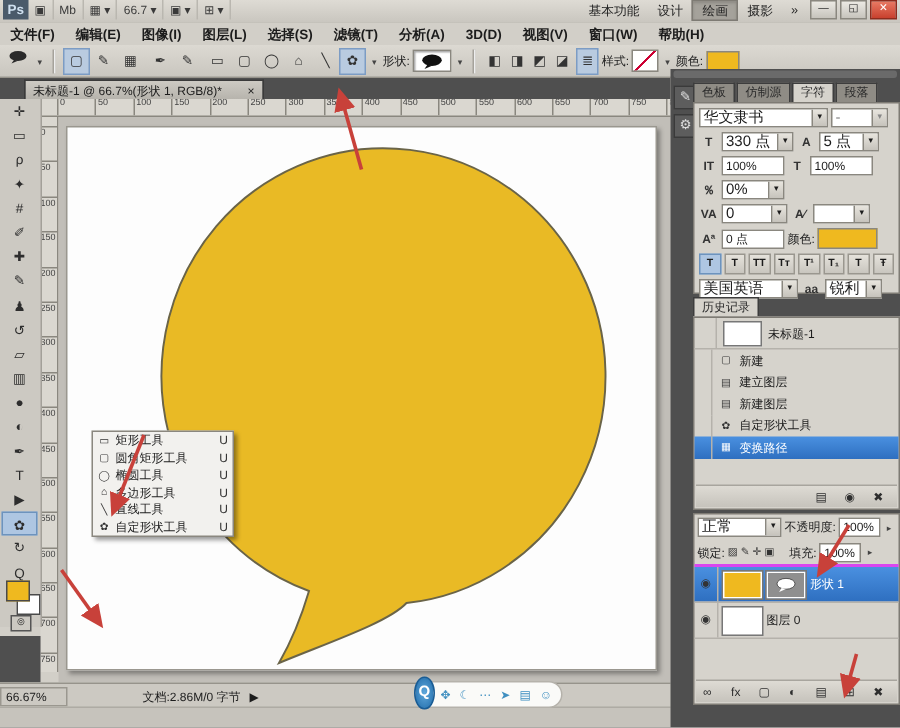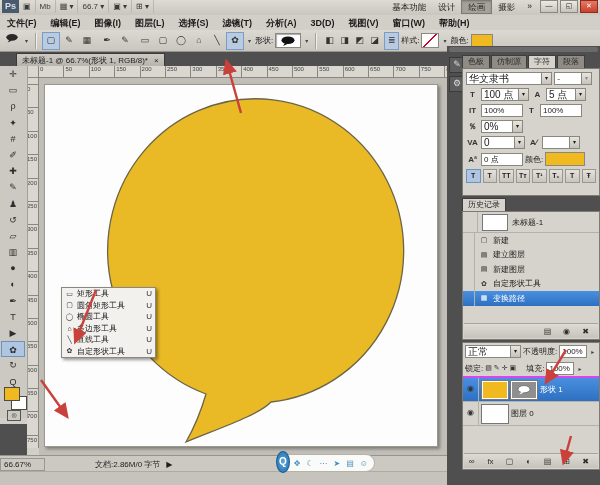--- a/index.html
+++ b/index.html
@@ -19,21 +19,21 @@
   .optionsbar{left:0;top:30px;width:600px;height:22px;background:linear-gradient(#dcd9d2,#c9c6bf);border-bottom:1px solid #96938b;display:flex;align-items:center;gap:2px;padding-left:3px;box-sizing:border-box;}
   .ob-sep{width:1px;height:16px;background:#a5a29b;margin:0 3px;border-right:1px solid #eee;}
   .ob-btn{width:16px;height:16px;border:1px solid transparent;font-size:9px;text-align:center;line-height:15px;color:#333;}
   .ob-btn.on{background:#b9cbe0;border:1px solid #7c9cc4;}
   .ob-small{font-size:6px;color:#444;width:7px;text-align:center;}
   .swatchbox{width:24px;height:13px;background:#fff;border:1px solid #8a877f;box-shadow:inset 1px 1px 1px #aaa;display:flex;align-items:center;justify-content:center;}
   .nostyle{width:16px;height:13px;background:linear-gradient(135deg,#fff 46%,#c03 47%,#c03 53%,#fff 54%);border:1px solid #8a877f;}
   .colorswatch{width:20px;height:12px;background:#efb91f;border:1px solid #8a877f;}
   
   .tabstrip{left:0;top:52px;width:447px;height:14px;background:#4f4f4f;}
-  .doctab{position:absolute;left:16px;top:1px;height:13px;background:linear-gradient(#cdcac3,#b5b2ab);border:1px solid #3a3a3a;border-bottom:none;display:flex;align-items:center;padding:0 5px;font-size:8px;gap:6px;}
+  .doctab{position:absolute;left:16px;top:1px;height:13px;background:linear-gradient(#cdcac3,#b5b2ab);border:1px solid #3a3a3a;border-bottom:none;display:flex;align-items:center;padding:0 5px;font-size:8px;gap:17px;}
   
   .toolbox{left:0;top:66px;width:27px;height:352px;background:#ccc9c2;border-right:1px solid #a3a099;}
   .tb-tool{width:24px;height:16.2px;margin-left:1px;font-size:9px;color:#2d2d2d;text-align:center;line-height:16px;}
   .tb-tool.on{background:#aec6e2;border:1px solid #6d93bd;box-sizing:border-box;}
   .darkfill{background:#4f4f4f;}
   
   .hruler{left:27px;top:66px;width:420px;height:12px;background:#dad7d0;border-bottom:1px solid #8a877f;overflow:hidden;display:flex;padding-left:11px;box-sizing:border-box;}
   .hruler span{flex:0 0 23.4px;border-left:1px solid #8a877f;font-size:6px;color:#444;padding-left:1px;line-height:7px;}
   .vruler{left:27px;top:78px;width:12px;height:370px;background:#dad7d0;border-right:1px solid #8a877f;overflow:hidden;padding-top:6px;box-sizing:border-box;}
   .vruler span{display:block;height:23.4px;border-top:1px solid #8a877f;font-size:6px;color:#444;line-height:8px;box-sizing:border-box;}
@@ -337,21 +337,21 @@
         <span class="ptab on">字符</span>
         <span class="ptab">段落</span>
       </div>
     <div class="pbody" style="height:128px;padding:3px 3px 0 3px">
       <div class="row" style="gap:2px;margin-bottom:3px">
         <span class="sel" style="width:86px">华文隶书</span>
         <span class="sel" style="width:38px;color:#888">-</span>
       </div>
       <div class="row" style="gap:2px;margin-bottom:3px">
         <span class="mi">T</span>
-        <span class="sel" style="width:48px">100 点</span>
+        <span class="sel" style="width:48px">330 点</span>
         <span class="mi">A</span>
         <span class="sel" style="width:40px">5 点</span>
       </div>
       <div class="row" style="gap:2px;margin-bottom:3px">
         <span class="mi">IT</span>
         <span class="inp" style="width:42px">100%</span>
         <span class="mi">T</span>
         <span class="inp" style="width:42px">100%</span>
       </div>
       <div class="row" style="gap:2px;margin-bottom:3px">
@@ -374,20 +374,25 @@
 
       <span class="stybtn on">T</span>
           <span class="stybtn">T</span>
           <span class="stybtn">TT</span>
           <span class="stybtn">Tᴛ</span>
           <span class="stybtn">T¹</span>
           <span class="stybtn">T₁</span>
           <span class="stybtn">T</span>
           <span class="stybtn">Ŧ</span>
         </div>
+      <div class="row" style="gap:3px">
+        <span class="sel" style="width:66px">美国英语</span>
+        <span class="mi" style="width:12px">aa</span>
+        <span class="sel" style="width:38px">锐利</span>
+      </div>
     </div>
   </div>
 
   <div class="abs" style="left:462px;top:198px;width:138px;height:142px">
     <div class="ptabs">
       <span class="ptab on">历史记录</span>
     </div>
     <div class="pbody" style="height:129px;position:relative">
       <div class="row" style="height:20px;gap:4px;border-bottom:1px solid #b5b2ab;padding-left:2px">
         <span style="width:12px;height:20px;border-right:1px solid #b5b2ab"></span>

